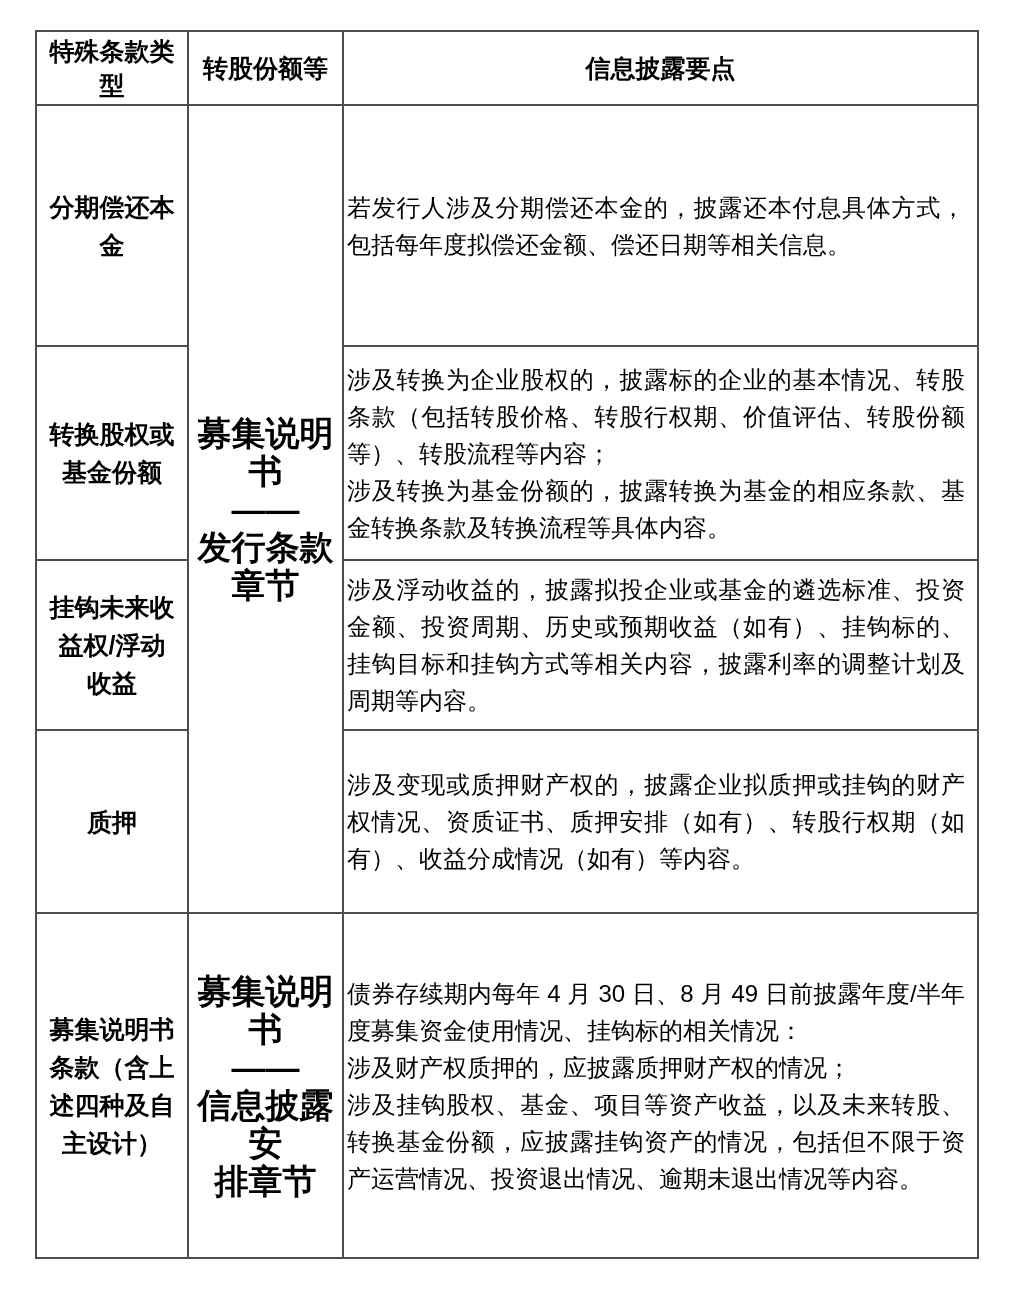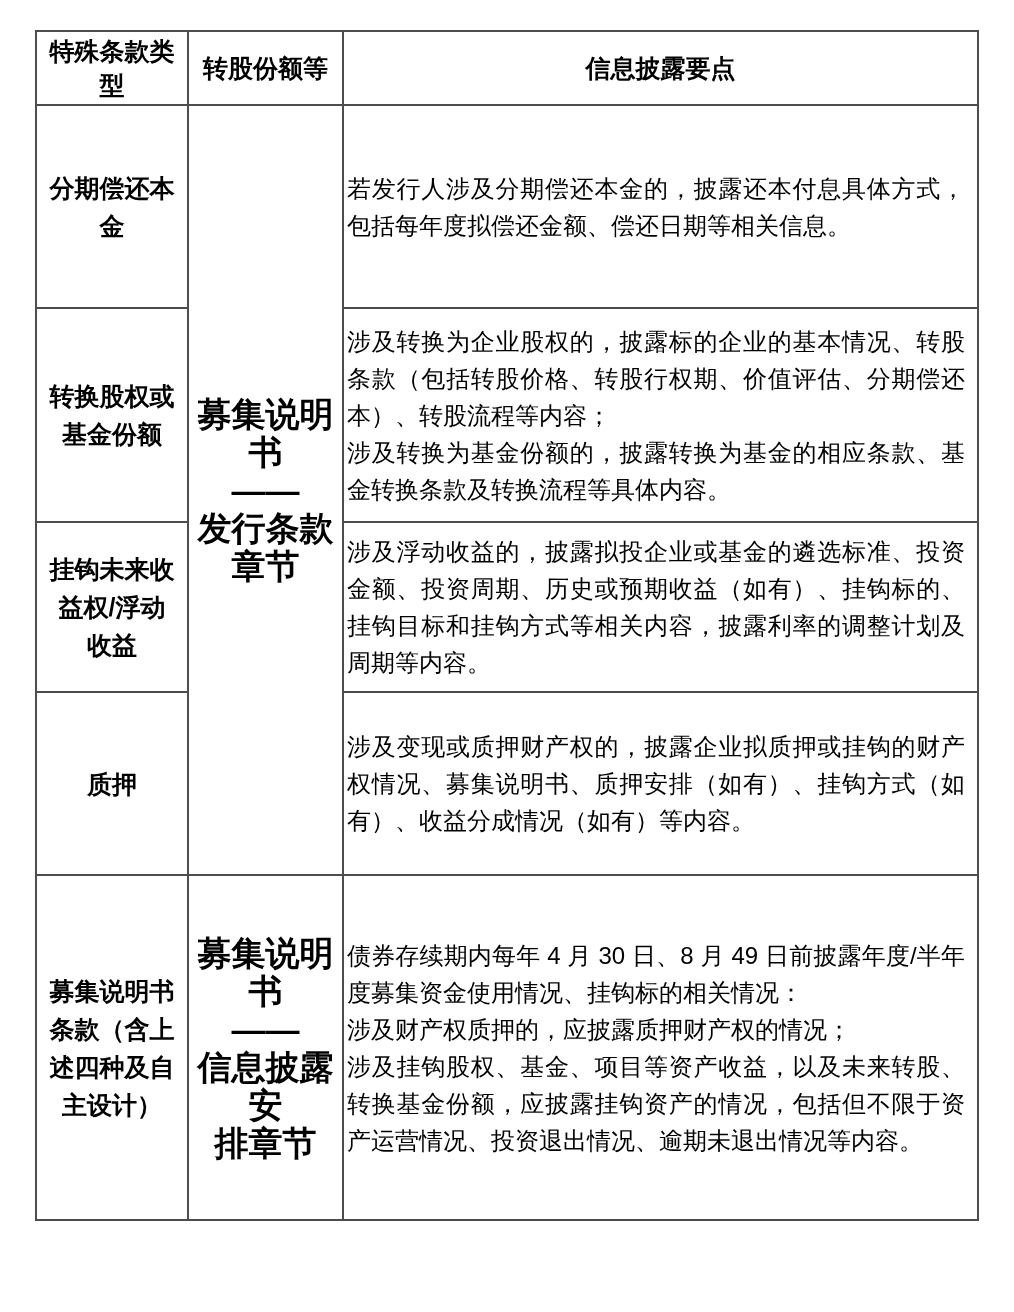--- a/index.html
+++ b/index.html
@@ -61,21 +61,21 @@
   
   td.c3 {
     font-weight: normal;
     font-size: 24px;
     line-height: 37px;
     text-align: justify;
     white-space: pre-line;
     padding: 6px 12px 6px 3px;
   }
   tr.r-header { height: 72px; }
-  tr.r1 { height: 203px; }
+  tr.r1 { height: 241px; }
   tr.r2 { height: 214px; }
   tr.r3 { height: 170px; }
   tr.r4 { height: 183px; }
   tr.r5 { height: 345px; }
 </style>
 </head>
 <body>
 
 <div class="page">
   <table class="clauses">
@@ -96,32 +96,32 @@
 金</td>
         <td class="c2" rowspan="4">募集说明书
 ——
 发行条款
 章节</td>
         <td class="c3">若发行人涉及分期偿还本金的，披露还本付息具体方式，包括每年度拟偿还金额、偿还日期等相关信息。</td>
       </tr>
       <tr class="r2">
         <td class="c1">转换股权或
 基金份额</td>
-        <td class="c3">涉及转换为企业股权的，披露标的企业的基本情况、转股条款（包括转股价格、转股行权期、价值评估、分期偿还本）、转股流程等内容；
+        <td class="c3">涉及转换为企业股权的，披露标的企业的基本情况、转股条款（包括转股价格、转股行权期、价值评估、转股份额等）、转股流程等内容；
 涉及转换为基金份额的，披露转换为基金的相应条款、基金转换条款及转换流程等具体内容。</td>
       </tr>
       <tr class="r3">
         <td class="c1">挂钩未来收
 益权/浮动
 收益</td>
         <td class="c3">涉及浮动收益的，披露拟投企业或基金的遴选标准、投资金额、投资周期、历史或预期收益（如有）、挂钩标的、挂钩目标和挂钩方式等相关内容，披露利率的调整计划及周期等内容。</td>
       </tr>
       <tr class="r4">
         <td class="c1">质押</td>
-        <td class="c3">涉及变现或质押财产权的，披露企业拟质押或挂钩的财产权情况、募集说明书、质押安排（如有）、挂钩方式（如有）、收益分成情况（如有）等内容。</td>
+        <td class="c3">涉及变现或质押财产权的，披露企业拟质押或挂钩的财产权情况、资质证书、质押安排（如有）、转股行权期（如有）、收益分成情况（如有）等内容。</td>
       </tr>
       <tr class="r5">
         <td class="c1">募集说明书
 条款（含上
 述四种及自
 主设计）</td>
         <td class="c2">募集说明书
 ——
 信息披露安
 排章节</td>

